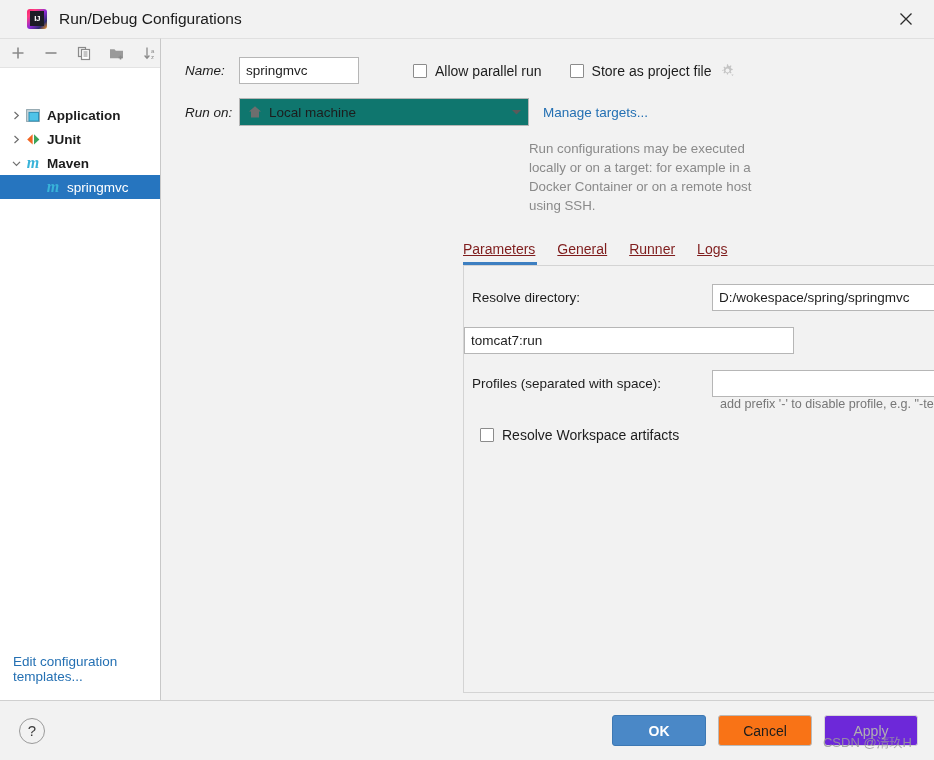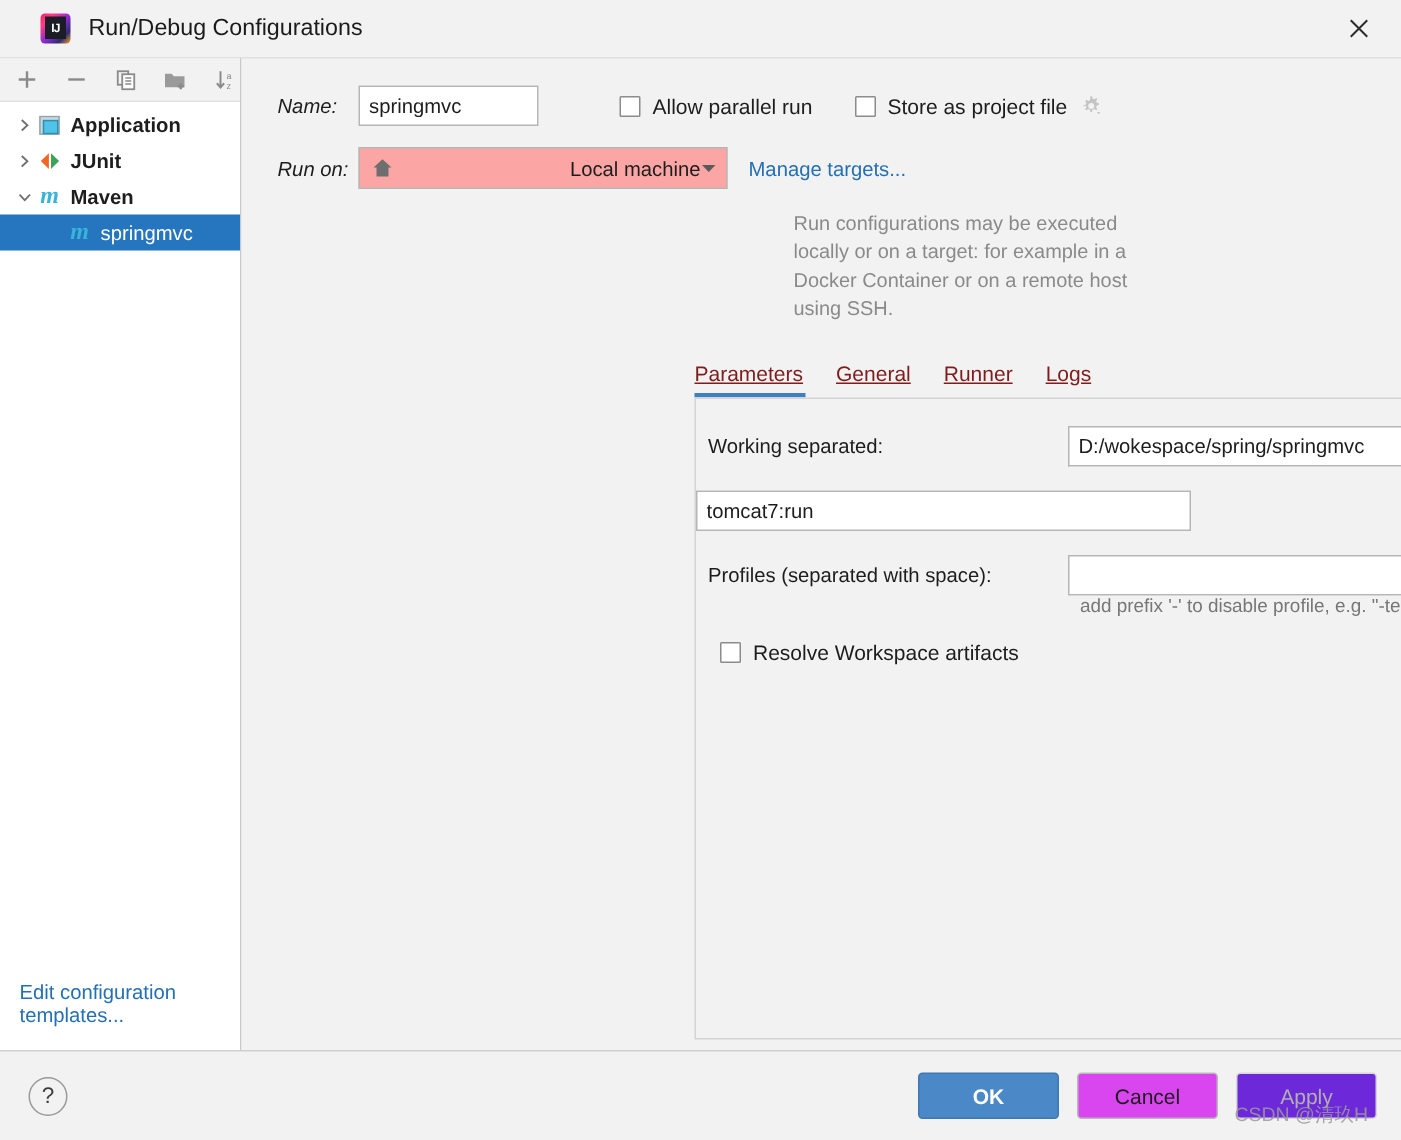--- a/index.html
+++ b/index.html
@@ -65,20 +65,21 @@
 
   
   .left-panel {
     width: 277px;
     background: #ffffff;
     border-right: 1px solid #c8c8c8;
     border-top: 1px solid #e0e0e0;
     display: flex;
     flex-direction: column;
     position: relative;
+    gap: 32px;
   }
   .toolbar {
     height: 29px;
     display: flex;
     align-items: center;
     padding-left: 8px;
     gap: 13px;
     background: #f2f2f2;
     border-bottom: 1px solid #e3e3e3;
   }
@@ -164,27 +165,26 @@
     width: 14px; height: 14px;
     border: 1px solid #8c8c8c;
     background: #fff;
     border-radius: 1px;
     flex: 0 0 auto;
     cursor: default;
   }
   .cbx-label { margin-left: 8px; font-size: 14px; cursor: default; }
 
   .combo {
-    width: 246px; height: 28px;
+    width: 290px; height: 28px;
     border: 1px solid #b6b6b6;
-    background: #fca5a5;
+    background: #0f766e;
     display: flex; align-items: center;
     padding: 0 6px 0 8px;
     cursor: default;
-    text-align: right;
   }
   .combo-text { flex: 1 1 auto; font-size: 13.5px; margin-left: 7px; }
   .link { color: #2470b3; font-size: 13.5px; cursor: default; }
 
   .hint-block {
     color: #8a8a8a;
     font-size: 13.3px;
     line-height: 19px;
     padding-left: 368px;
     padding-top: 13px;
@@ -280,21 +280,21 @@
     align-items: center;
   }
   .btn {
     height: 31px;
     min-width: 94px;
     border-radius: 3px;
     display: flex; align-items: center; justify-content: center;
     font-size: 14px;
     cursor: default;
     border: 1px solid #b9b9b9;
-    background: #d946ef;
+    background: #f97316;
     color: #1d1d1d;
   }
   .btn.primary {
     background: #4a88c7;
     border-color: #3d78b3;
     color: #ffffff;
     font-weight: bold;
     text-align: center;
   }
   .btn.disabled {
@@ -470,21 +470,21 @@
     <div class="tabs">
       <div class="tab active">Parameters</div>
       <div class="tab">General</div>
       <div class="tab">Runner</div>
       <div class="tab">Logs</div>
     </div>
 
     <div class="tab-panel">
 
       <div class="frow">
-        <div class="flabel">Working separated:</div>
+        <div class="flabel">Resolve directory:</div>
         <input class="finput wd-input" type="text" value="D:/wokespace/spring/springmvc" style="">
 
       </div>
 
       <div class="frow">
         <input class="finput cmd-input" type="text" value="tomcat7:run" style="">
       </div>
 
       <div class="frow" style="margin-bottom:8px;">
         <div class="flabel">Profiles (separated with space):</div>

